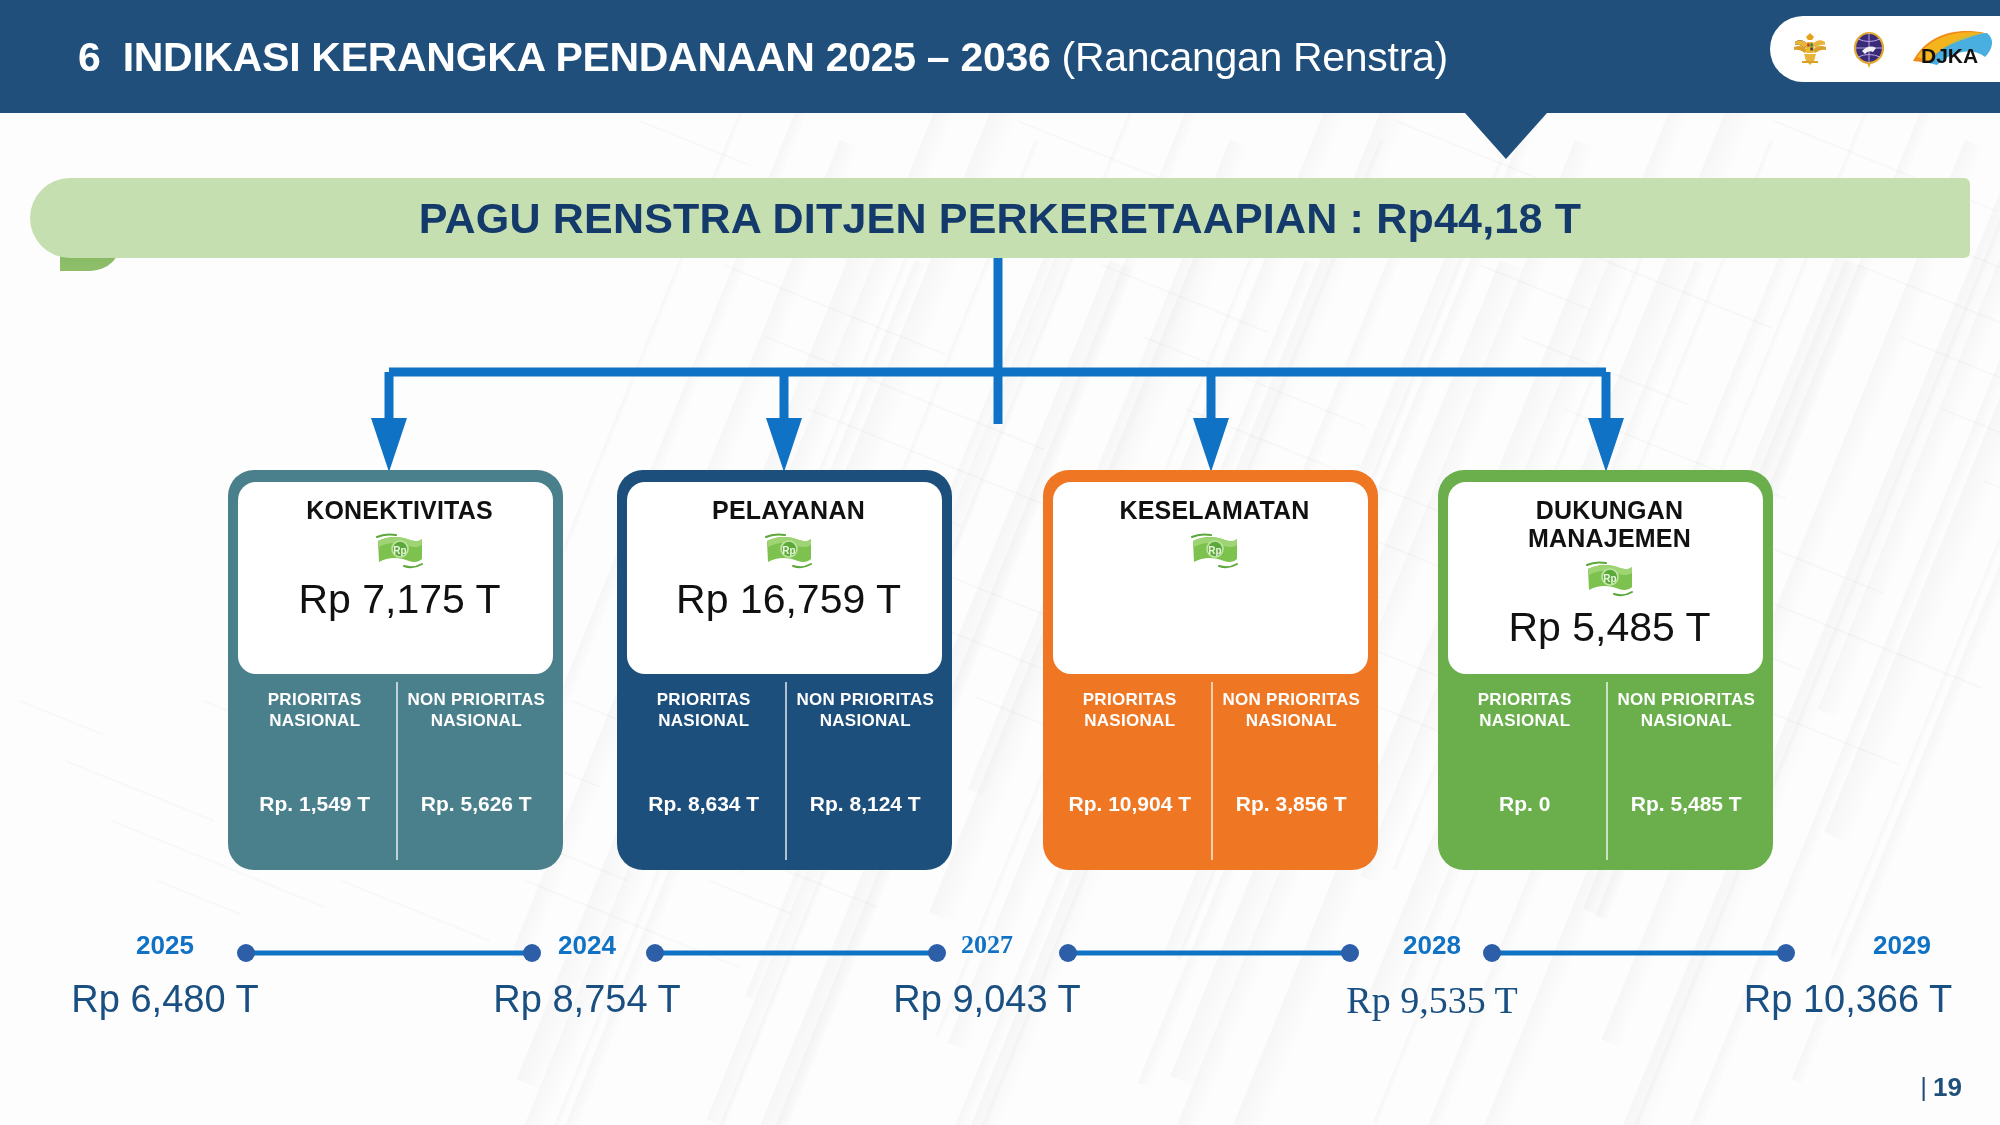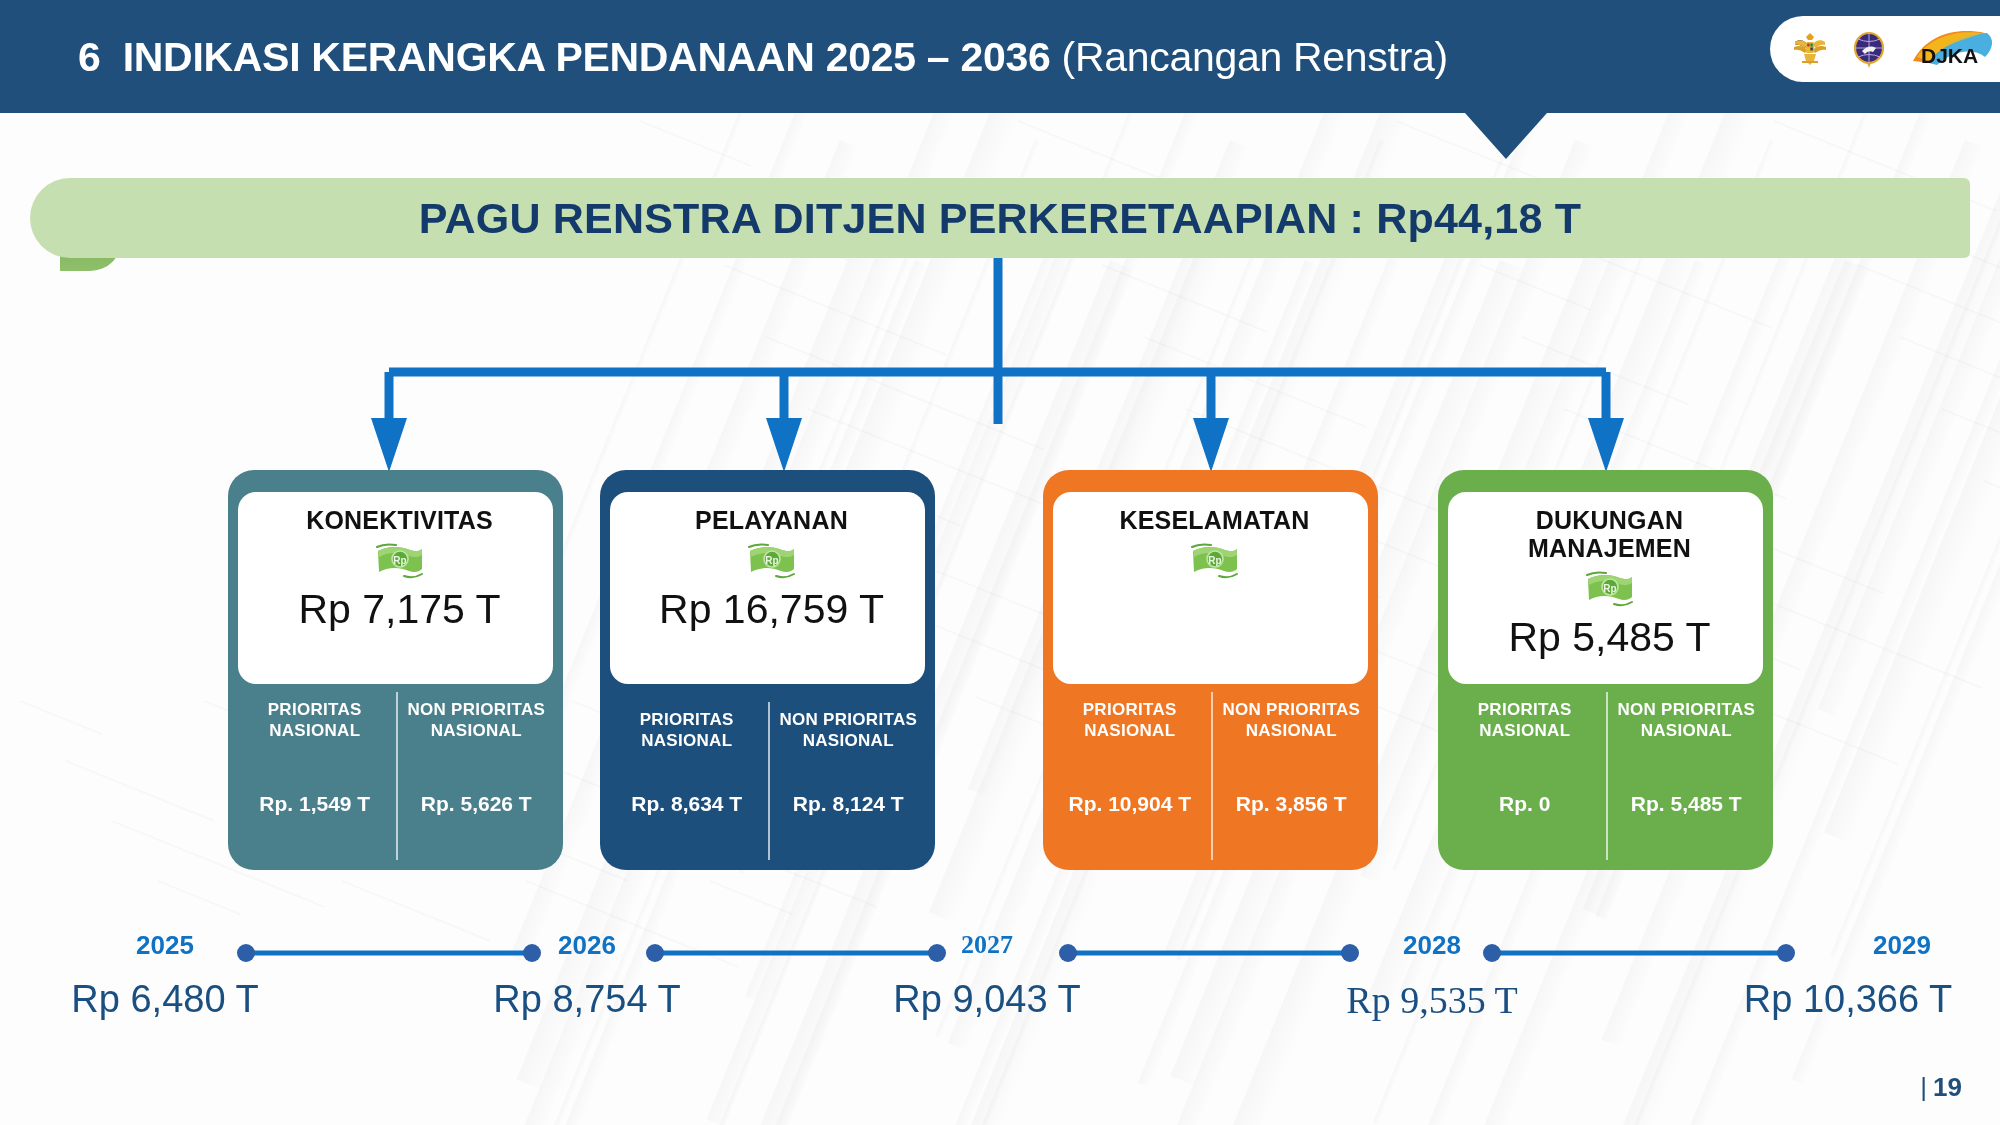--- a/index.html
+++ b/index.html
@@ -142,21 +142,21 @@
     position: absolute;
     top: 0;
     width: 335px;
     height: 400px;
     border-radius: 26px;
     display: flex;
     flex-direction: column;
     overflow: hidden;
   }
   .card-inner {
-    margin: 22px 10px 0 10px;
+    margin: 12px 10px 0 10px;
     background: #ffffff;
     border-radius: 18px;
     height: 192px;
     display: flex;
     flex-direction: column;
     align-items: center;
     justify-content: flex-start;
     padding-top: 14px;
     padding-left: 8px;
   }
@@ -441,21 +441,21 @@
           <div class="split-col">
             <div class="split-label">PRIORITAS NASIONAL</div>
             <div class="split-value">Rp. 1,549 T</div>
           </div>
           <div class="split-col">
             <div class="split-label">NON PRIORITAS NASIONAL</div>
             <div class="split-value">Rp. 5,626 T</div>
           </div>
         </div>
       </div>
-      <div class="card" style="left: 600px; background: rgb(29, 79, 124); gap: 10px;">
+      <div class="card" style="left: 617px; background: rgb(29, 79, 124);">
         <div class="card-inner">
           <div class="card-title">PELAYANAN</div>
           <div class="money-icon"><span><svg width="52" height="38" viewBox="0 0 52 38">
                 <path d="M4 9 C14 4 26 4 36 8 C42 10 46 9 48 7 L48 27 C45 30 40 31 35 29 C25 25 14 25 5 30 Z" fill="#7dc24e"></path>
                 <path d="M4 9 C14 4 26 4 36 8 C42 10 46 9 48 7 L48 13 C45 15 40 16 35 14 C25 10 14 10 5 15 Z" fill="#9ed473"></path>
                 <circle cx="26" cy="17" r="8" fill="#5da83a"></circle>
                 <circle cx="26" cy="17" r="8" fill="none" stroke="#bfe5a2" stroke-width="1.6"></circle>
                 <text x="26" y="21.5" text-anchor="middle" font-family="Liberation Sans, sans-serif" font-size="10" font-weight="700" fill="#eaf7e0">Rp</text>
                 <path d="M3 5 C9 2 16 2 22 3" stroke="#5da83a" stroke-width="2" fill="none" stroke-linecap="round"></path>
                 <path d="M30 34 C36 36 43 35 48 32" stroke="#5da83a" stroke-width="2" fill="none" stroke-linecap="round"></path>
@@ -537,21 +537,21 @@
       <line x1="1068" y1="33" x2="1350" y2="33" stroke="#1072c4" stroke-width="5"></line>
       <circle cx="1068" cy="33" r="9" fill="#2d5fa8"></circle>
       <circle cx="1350" cy="33" r="9" fill="#2d5fa8"></circle>
       <line x1="1492" y1="33" x2="1786" y2="33" stroke="#1072c4" stroke-width="5"></line>
       <circle cx="1492" cy="33" r="9" fill="#2d5fa8"></circle>
       <circle cx="1786" cy="33" r="9" fill="#2d5fa8"></circle>
     </svg>
   <div id="timelineLabels">
       <div class="tl-year" style="left:165px;">2025</div>
       <div class="tl-amount" style="left:165px;">Rp 6,480 T</div>
-      <div class="tl-year" style="left:587px;">2026</div>
+      <div class="tl-year" style="left:587px;">2024</div>
       <div class="tl-amount" style="left:587px;">Rp 8,754 T</div>
       <div class="tl-year" style="left:987px;font-family:Liberation Serif, serif;">2027</div>
       <div class="tl-amount" style="left:987px;">Rp 9,043 T</div>
       <div class="tl-year" style="left:1432px;text-align:center;">2028</div>
       <div class="tl-amount" style="left:1432px;font-family:Liberation Serif, serif;">Rp 9,535 T</div>
       <div class="tl-year" style="left:1902px;">2029</div>
       <div class="tl-amount" style="left:1848px;">Rp 10,366 T</div>
     </div>
 
   <div class="page-num">

